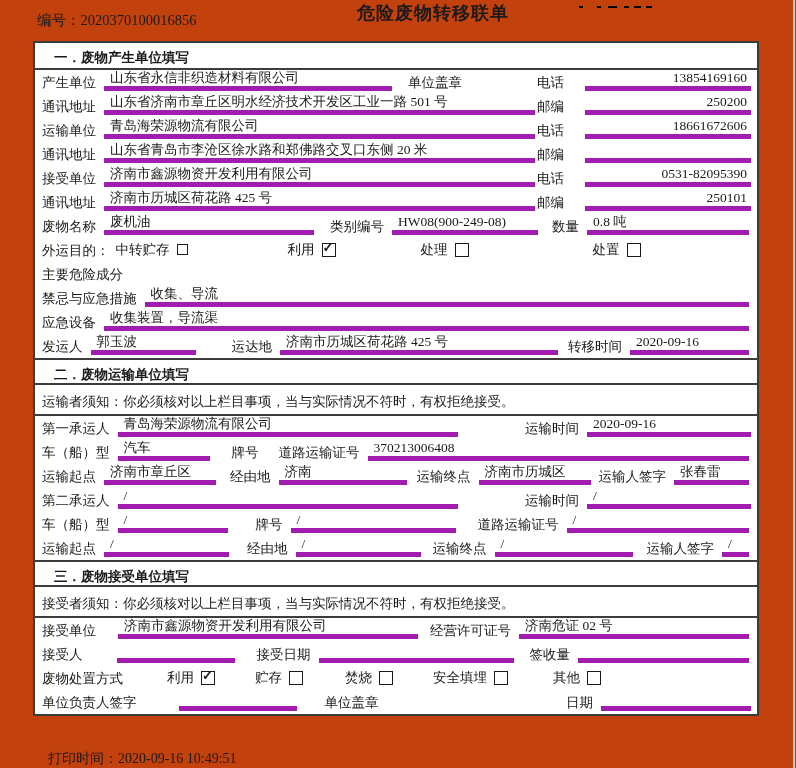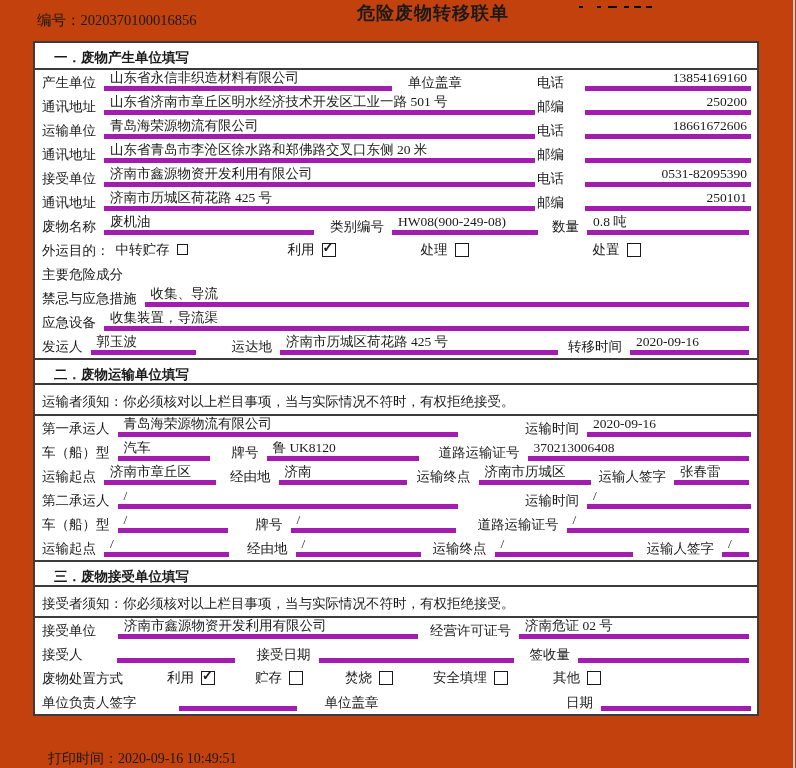--- a/index.html
+++ b/index.html
@@ -179,21 +179,20 @@
       <span class="rgrp2">
         <span class="lbl">运输时间</span>
         <span class="u">2020-09-16</span>
       </span>
     </div>
 
     <div class="row">
       <span class="lbl">车（船）型</span>
       <span class="u" style="width:92px">汽车</span>
       <span class="lbl" style="margin-left:22px">牌号</span>
-      <span class="u" style="width:152px">鲁 UK8120</span>
       <span class="lbl" style="margin-left:20px">道路运输证号</span>
       <span class="u fx">370213006408</span>
     </div>
 
     <div class="row">
       <span class="lbl">运输起点</span>
       <span class="u" style="width:112px">济南市章丘区</span>
       <span class="lbl" style="margin-left:14px">经由地</span>
       <span class="u" style="width:128px">济南</span>
       <span class="lbl" style="margin-left:10px">运输终点</span>

